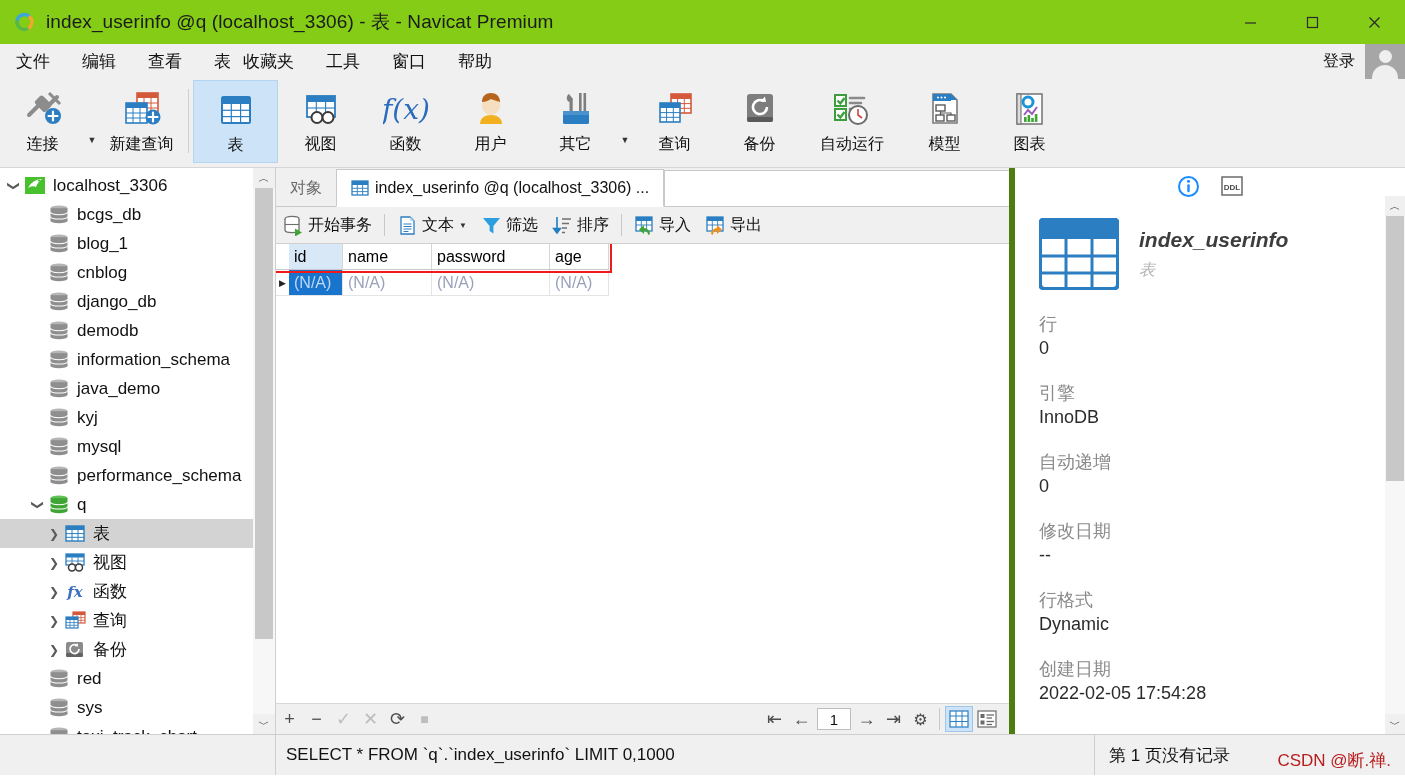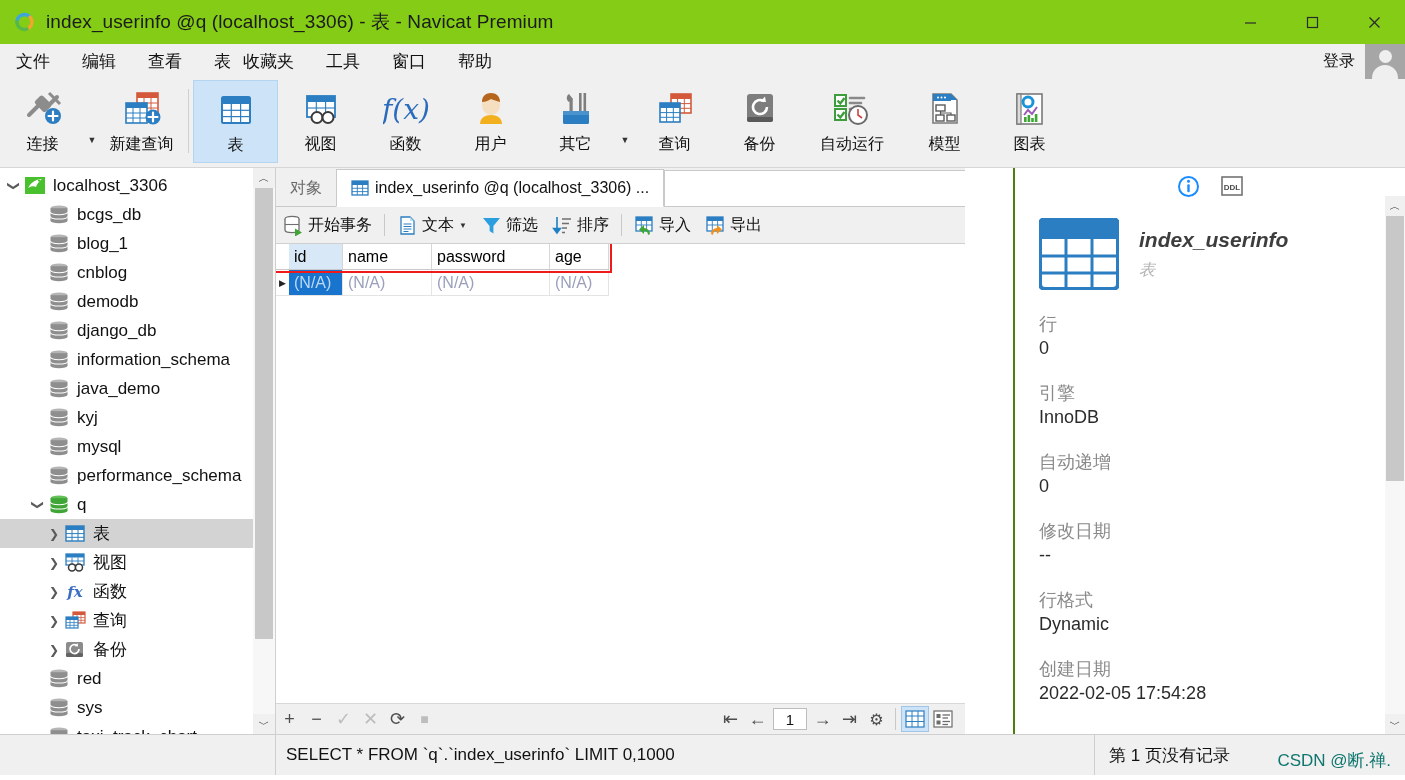--- a/index.html
+++ b/index.html
@@ -84,21 +84,21 @@
   .redbox{position:absolute;border:2px solid #f01a1a;box-sizing:border-box;pointer-events:none;}
 
   .gridbottom{height:30px;background:#f0f0f0;display:flex;align-items:center;border-top:1px solid #d8d8d8;}
   .gb{width:27px;height:26px;display:flex;align-items:center;justify-content:center;font-size:18px;color:#4d4d4d;}
   .gb.dim{color:#bdbdbd;}
   .pagebox{width:34px;height:22px;background:#fff;border:1px solid #bdbdbd;display:flex;align-items:center;justify-content:center;font-size:15px;color:#111;box-sizing:border-box;margin:0 2px;}
   .vtoggle{width:28px;height:26px;display:flex;align-items:center;justify-content:center;box-sizing:border-box;}
   .vtoggle.on{background:#cde3f7;border:1px solid #9fc6e8;}
 
   
-  .rpanel{width:390px;background:#fff;flex:0 0 auto;position:relative;border-left:2px solid #4d7c0f;overflow:hidden;margin-left:48px;}
+  .rpanel{width:390px;background:#fff;flex:0 0 auto;position:relative;border-left:6px solid #4d7c0f;overflow:hidden;}
   .rp-tabs{height:36px;display:flex;align-items:center;justify-content:center;gap:18px;}
   .rp-ico{width:25px;height:25px;display:flex;align-items:center;justify-content:center;}
   .rp-body{padding:14px 24px 0 24px;}
   .rp-head{display:flex;align-items:flex-start;font-style:italic;}
   .rp-tableico{width:80px;height:72px;flex:0 0 auto;margin-right:20px;}
   .rp-name{font-size:21px;font-weight:bold;color:#3d3d3d;margin-top:10px;}
   .rp-sub{font-size:16px;color:#b2b2b2;margin-top:8px;}
   .rp-field{margin-top:22px;}
   .rp-k{font-size:18px;color:#8a8a8a;}
   .rp-v{font-size:18px;color:#2b2b2b;margin-top:2px;}
@@ -106,21 +106,21 @@
   .rp-sbtn{width:20px;height:20px;background:#f0f0f0;display:flex;align-items:center;justify-content:center;font-size:11px;color:#333;}
   .rp-sbtn.bot{position:absolute;bottom:0;left:0;}
   .rp-thumb{position:absolute;left:1px;top:20px;width:18px;height:265px;background:#c8c8c8;}
 
   
   .statusbar{height:40px;background:#f0f0f0;display:flex;align-items:center;border-top:1px solid #cfcfcf;}
   .sb-left{width:275px;height:40px;flex:0 0 auto;}
   .sb-sep{width:1px;height:40px;background:#cfcfcf;flex:0 0 auto;}
   .sb-sql{font-size:17px;color:#111;padding-left:10px;flex:1 1 auto;}
   .sb-rec{font-size:17px;color:#111;width:310px;padding-left:14px;box-sizing:border-box;flex:0 0 auto;}
-  .watermark{position:absolute;right:14px;bottom:8px;font-size:17px;color:#0f766e;}
+  .watermark{position:absolute;right:14px;bottom:8px;font-size:17px;color:#b91c1c;}
 
   
   svg{display:block;}
 </style>
 </head>
 <body>
 
 <div class="app">
 
   <div class="titlebar">
@@ -446,36 +446,36 @@
               <svg width="22" height="19" viewBox="0 0 22 19">
                 <ellipse cx="11" cy="3.2" rx="8.5" ry="2.6" fill="#b5b5b5"></ellipse>
                 <rect x="2.5" y="3.2" width="17" height="12.5" fill="#8e8e8e"></rect>
                 <ellipse cx="11" cy="15.7" rx="8.5" ry="2.6" fill="#8e8e8e"></ellipse>
                 <g stroke="#fff" stroke-width="1.1" fill="none">
                   <path d="M2.5 7.1a8.5 2.6 0 0 0 17 0"></path>
                   <path d="M2.5 11.4a8.5 2.6 0 0 0 17 0"></path>
                 </g>
               </svg>
             </span>
+            <span>django_db</span>
+          </div>
+          <div class="tnode lvl2">
+            <span class="arrow none">·</span>
+            <span class="db-ico">
+              <svg width="22" height="19" viewBox="0 0 22 19">
+                <ellipse cx="11" cy="3.2" rx="8.5" ry="2.6" fill="#b5b5b5"></ellipse>
+                <rect x="2.5" y="3.2" width="17" height="12.5" fill="#8e8e8e"></rect>
+                <ellipse cx="11" cy="15.7" rx="8.5" ry="2.6" fill="#8e8e8e"></ellipse>
+                <g stroke="#fff" stroke-width="1.1" fill="none">
+                  <path d="M2.5 7.1a8.5 2.6 0 0 0 17 0"></path>
+                  <path d="M2.5 11.4a8.5 2.6 0 0 0 17 0"></path>
+                </g>
+              </svg>
+            </span>
             <span>demodb</span>
-          </div>
-          <div class="tnode lvl2">
-            <span class="arrow none">·</span>
-            <span class="db-ico">
-              <svg width="22" height="19" viewBox="0 0 22 19">
-                <ellipse cx="11" cy="3.2" rx="8.5" ry="2.6" fill="#b5b5b5"></ellipse>
-                <rect x="2.5" y="3.2" width="17" height="12.5" fill="#8e8e8e"></rect>
-                <ellipse cx="11" cy="15.7" rx="8.5" ry="2.6" fill="#8e8e8e"></ellipse>
-                <g stroke="#fff" stroke-width="1.1" fill="none">
-                  <path d="M2.5 7.1a8.5 2.6 0 0 0 17 0"></path>
-                  <path d="M2.5 11.4a8.5 2.6 0 0 0 17 0"></path>
-                </g>
-              </svg>
-            </span>
-            <span>django_db</span>
           </div>
           <div class="tnode lvl2">
             <span class="arrow none">·</span>
             <span class="db-ico">
               <svg width="22" height="19" viewBox="0 0 22 19">
                 <ellipse cx="11" cy="3.2" rx="8.5" ry="2.6" fill="#b5b5b5"></ellipse>
                 <rect x="2.5" y="3.2" width="17" height="12.5" fill="#8e8e8e"></rect>
                 <ellipse cx="11" cy="15.7" rx="8.5" ry="2.6" fill="#8e8e8e"></ellipse>
                 <g stroke="#fff" stroke-width="1.1" fill="none">
                   <path d="M2.5 7.1a8.5 2.6 0 0 0 17 0"></path>

